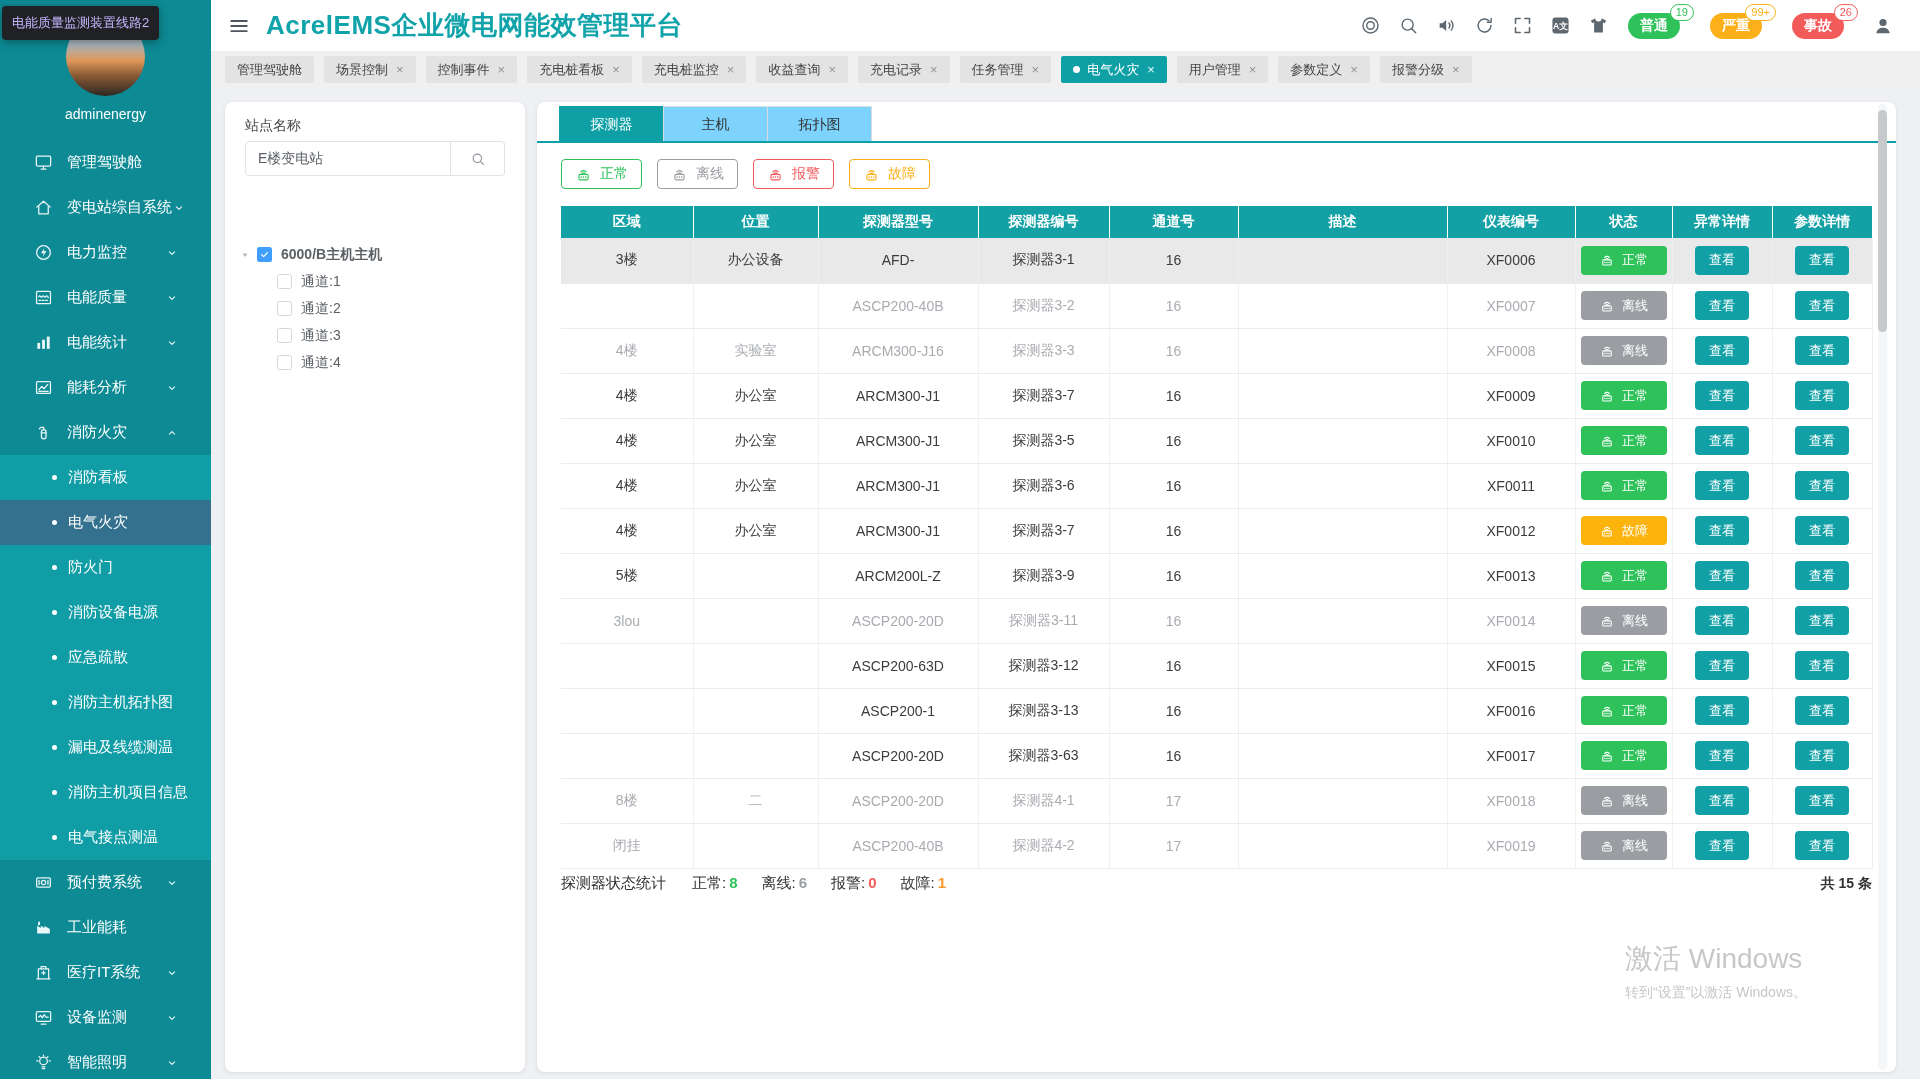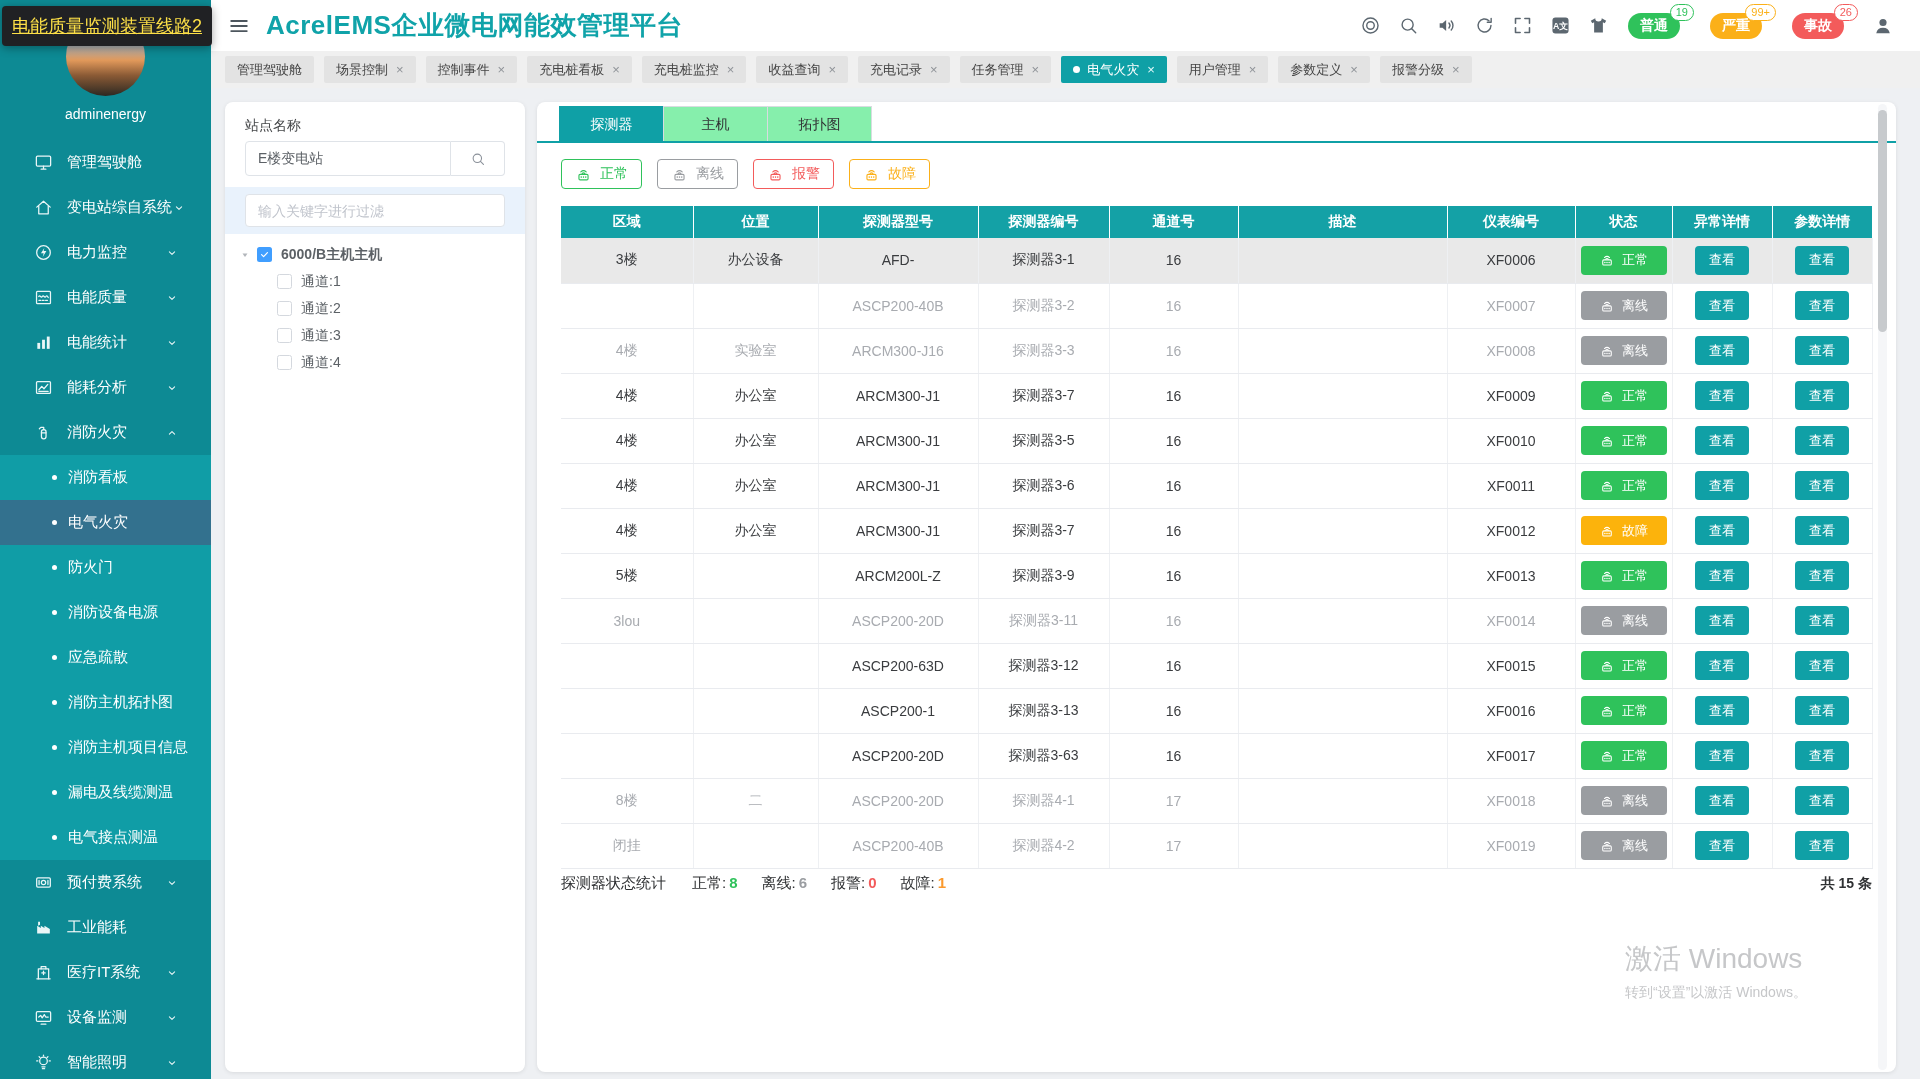--- a/index.html
+++ b/index.html
@@ -20,22 +20,22 @@
   .menu-item{height:45px;display:flex;align-items:center;padding:0 18px 0 34px;color:#fff;cursor:default;}
   .menu-item .icon{color:#eaf6f7;margin-right:14px;}
   .menu-label{font-size:15px;flex:1;white-space:nowrap;}
   .menu-chevron{color:rgba(255,255,255,.85);}
   .submenu{background:var(--submenu);}
   .submenu-item{height:45px;display:flex;align-items:center;padding-left:52px;color:#fff;}
   .submenu-item.active{background:var(--active-sub);}
   .bullet{width:5px;height:5px;border-radius:50%;background:#fff;margin-right:11px;flex:none;}
   .submenu-label{font-size:15px;white-space:nowrap;}
 
-  #tooltip{position:absolute;left:2px;top:6px;z-index:30;background:#202124;color:#fde047;font-size:18px;
-           padding:8px 10px;border-radius:4px;white-space:nowrap;box-shadow:0 2px 10px rgba(0,0,0,.35);text-decoration:underline;}
+  #tooltip{position:absolute;left:2px;top:6px;z-index:30;background:#202124;color:#c4b5fd;font-size:13px;
+           padding:8px 10px;border-radius:4px;white-space:nowrap;box-shadow:0 2px 10px rgba(0,0,0,.35);}
 
   
   #topbar{position:absolute;left:211px;top:0;right:0;height:51px;background:#fff;display:flex;align-items:center;}
   #hamburger{margin-left:17px;color:#4d565e;}
   #app-title{margin-left:16px;font-size:26px;font-weight:700;color:#10a3a9;letter-spacing:.5px;white-space:nowrap;}
   #header-tools{margin-left:auto;display:flex;align-items:center;gap:17px;padding-right:26px;color:#5c6770;}
   .alarm-badge{position:relative;display:inline-flex;align-items:center;justify-content:center;height:26px;
                padding:0 12px;border-radius:13px;color:#fff;font-size:14px;font-weight:700;margin:0 11px 0 2px;}
   .ab-count{position:absolute;top:-9px;right:-14px;background:#fff;border:1px solid;border-radius:9px;height:17px;
             line-height:15px;padding:0 5px;font-size:11px;font-weight:400;}
@@ -70,21 +70,21 @@
   .caret{color:#b2b6bb;margin-right:6px;display:inline-flex;}
   .checkbox{width:15px;height:15px;border-radius:2.5px;flex:none;}
   .checkbox.checked{background:#409eff;display:inline-flex;align-items:center;justify-content:center;color:#fff;}
   .checkbox.unchecked{border:1px solid #d4d8de;background:#fff;}
   .tree-label{font-size:14px;color:#5c6166;margin-left:9px;white-space:nowrap;}
   .tree-child{display:flex;align-items:center;height:27px;padding-left:52px;}
 
   
   #main-card{left:537px;top:102px;width:1359px;height:970px;}
   .m-tabs{position:absolute;top:4px;left:0;right:0;display:flex;padding-left:22px;border-bottom:2px solid var(--teal);}
-  .mtab{width:105px;height:35px;line-height:34px;text-align:center;font-size:14px;color:#303133;background:#86efac;
+  .mtab{width:105px;height:35px;line-height:34px;text-align:center;font-size:14px;color:#303133;background:#7dd3fc;
         border:1px solid #d8dce0;border-bottom:none;margin-right:-1px;}
   .mtab.active{background:var(--teal);color:#fff;border-color:var(--teal);}
   .m-filters{position:absolute;top:57px;left:24px;display:flex;gap:15px;}
   .fbtn{display:inline-flex;align-items:center;gap:8px;height:30px;padding:0 13px;border:1px solid;border-radius:4px;
         background:#fff;font-size:14px;}
   .m-table{position:absolute;top:104px;left:24px;}
   table{border-collapse:collapse;table-layout:fixed;width:1311px;}
   th{height:32px;background:#14a1a6;color:#fff;font-size:14px;font-weight:700;
      border-right:1px solid rgba(255,255,255,.25);white-space:nowrap;overflow:hidden;}
   th:last-child{border-right:none;}
@@ -232,25 +232,25 @@
         <div class="submenu-item">
           <span class="bullet"></span>
           <span class="submenu-label">应急疏散</span>
         </div>
         <div class="submenu-item">
           <span class="bullet"></span>
           <span class="submenu-label">消防主机拓扑图</span>
         </div>
         <div class="submenu-item">
           <span class="bullet"></span>
-          <span class="submenu-label">消防主机项目信息</span>
+          <span class="submenu-label">漏电及线缆测温</span>
         </div>
         <div class="submenu-item">
           <span class="bullet"></span>
-          <span class="submenu-label">漏电及线缆测温</span>
+          <span class="submenu-label">消防主机项目信息</span>
         </div>
         <div class="submenu-item">
           <span class="bullet"></span>
           <span class="submenu-label">电气接点测温</span>
         </div>
       </div>
       <div class="menu-item">
         <span class="icon">
           <svg width="19" height="19" viewBox="0 0 24 24" fill="none" stroke="currentColor" stroke-width="1.6" stroke-linecap="round" stroke-linejoin="round">
             <rect x="3.4" y="6.2" width="17.2" height="11.6" rx="1.4"></rect>
@@ -451,23 +451,20 @@
     <input class="sp-input" value="E楼变电站" style="">
     <div class="sp-btn" id="sp-btn">
         <span class="icon">
           <svg width="16" height="16" viewBox="0 0 24 24" fill="none" stroke="currentColor" stroke-width="1.6" stroke-linecap="round" stroke-linejoin="round">
             <circle cx="11" cy="11" r="6.3"></circle>
             <path d="M15.7 15.7 20.2 20.2"></path>
           </svg>
         </span>
       </div>
   </div>
-  <div class="sp-band">
-    <input class="sp-filter" placeholder="输入关键字进行过滤" style="">
-  </div>
   <div class="sp-tree">
     <div class="tree-root">
       <span class="caret" id="tree-caret">
           <svg width="12" height="12" viewBox="0 0 24 24" fill="none" stroke="currentColor" stroke-width="1.6" stroke-linecap="round" stroke-linejoin="round">
             <path d="M7 9.2h10L12 16z" fill="currentColor" stroke="none"></path>
           </svg>
         </span>
       <span class="checkbox checked" id="root-checkbox">
           <span class="icon">
             <svg width="11" height="11" viewBox="0 0 24 24" fill="none" stroke="currentColor" stroke-width="1.6" stroke-linecap="round" stroke-linejoin="round">

